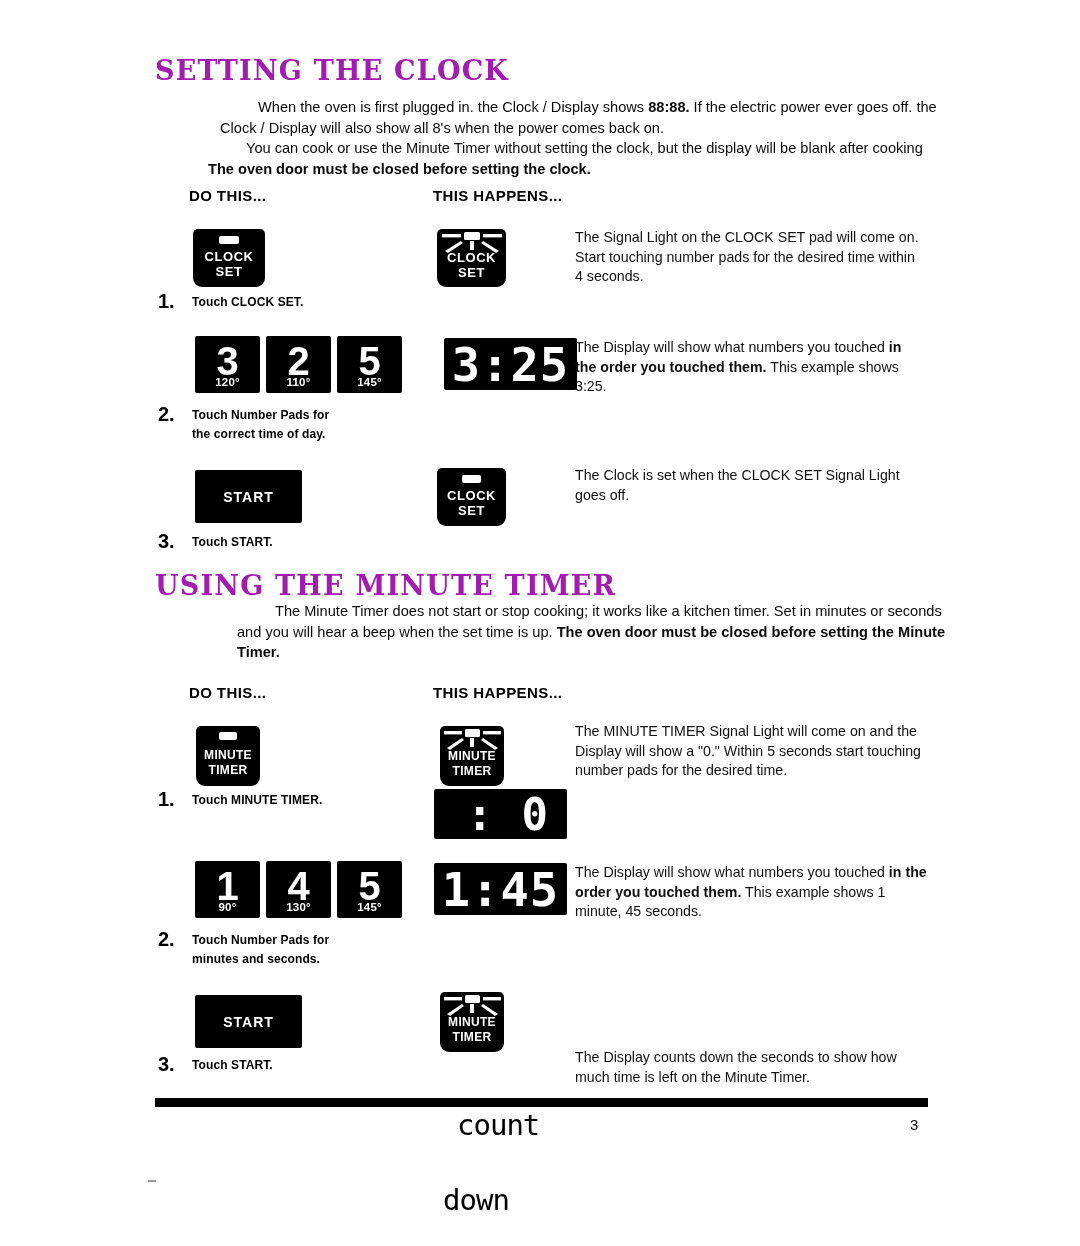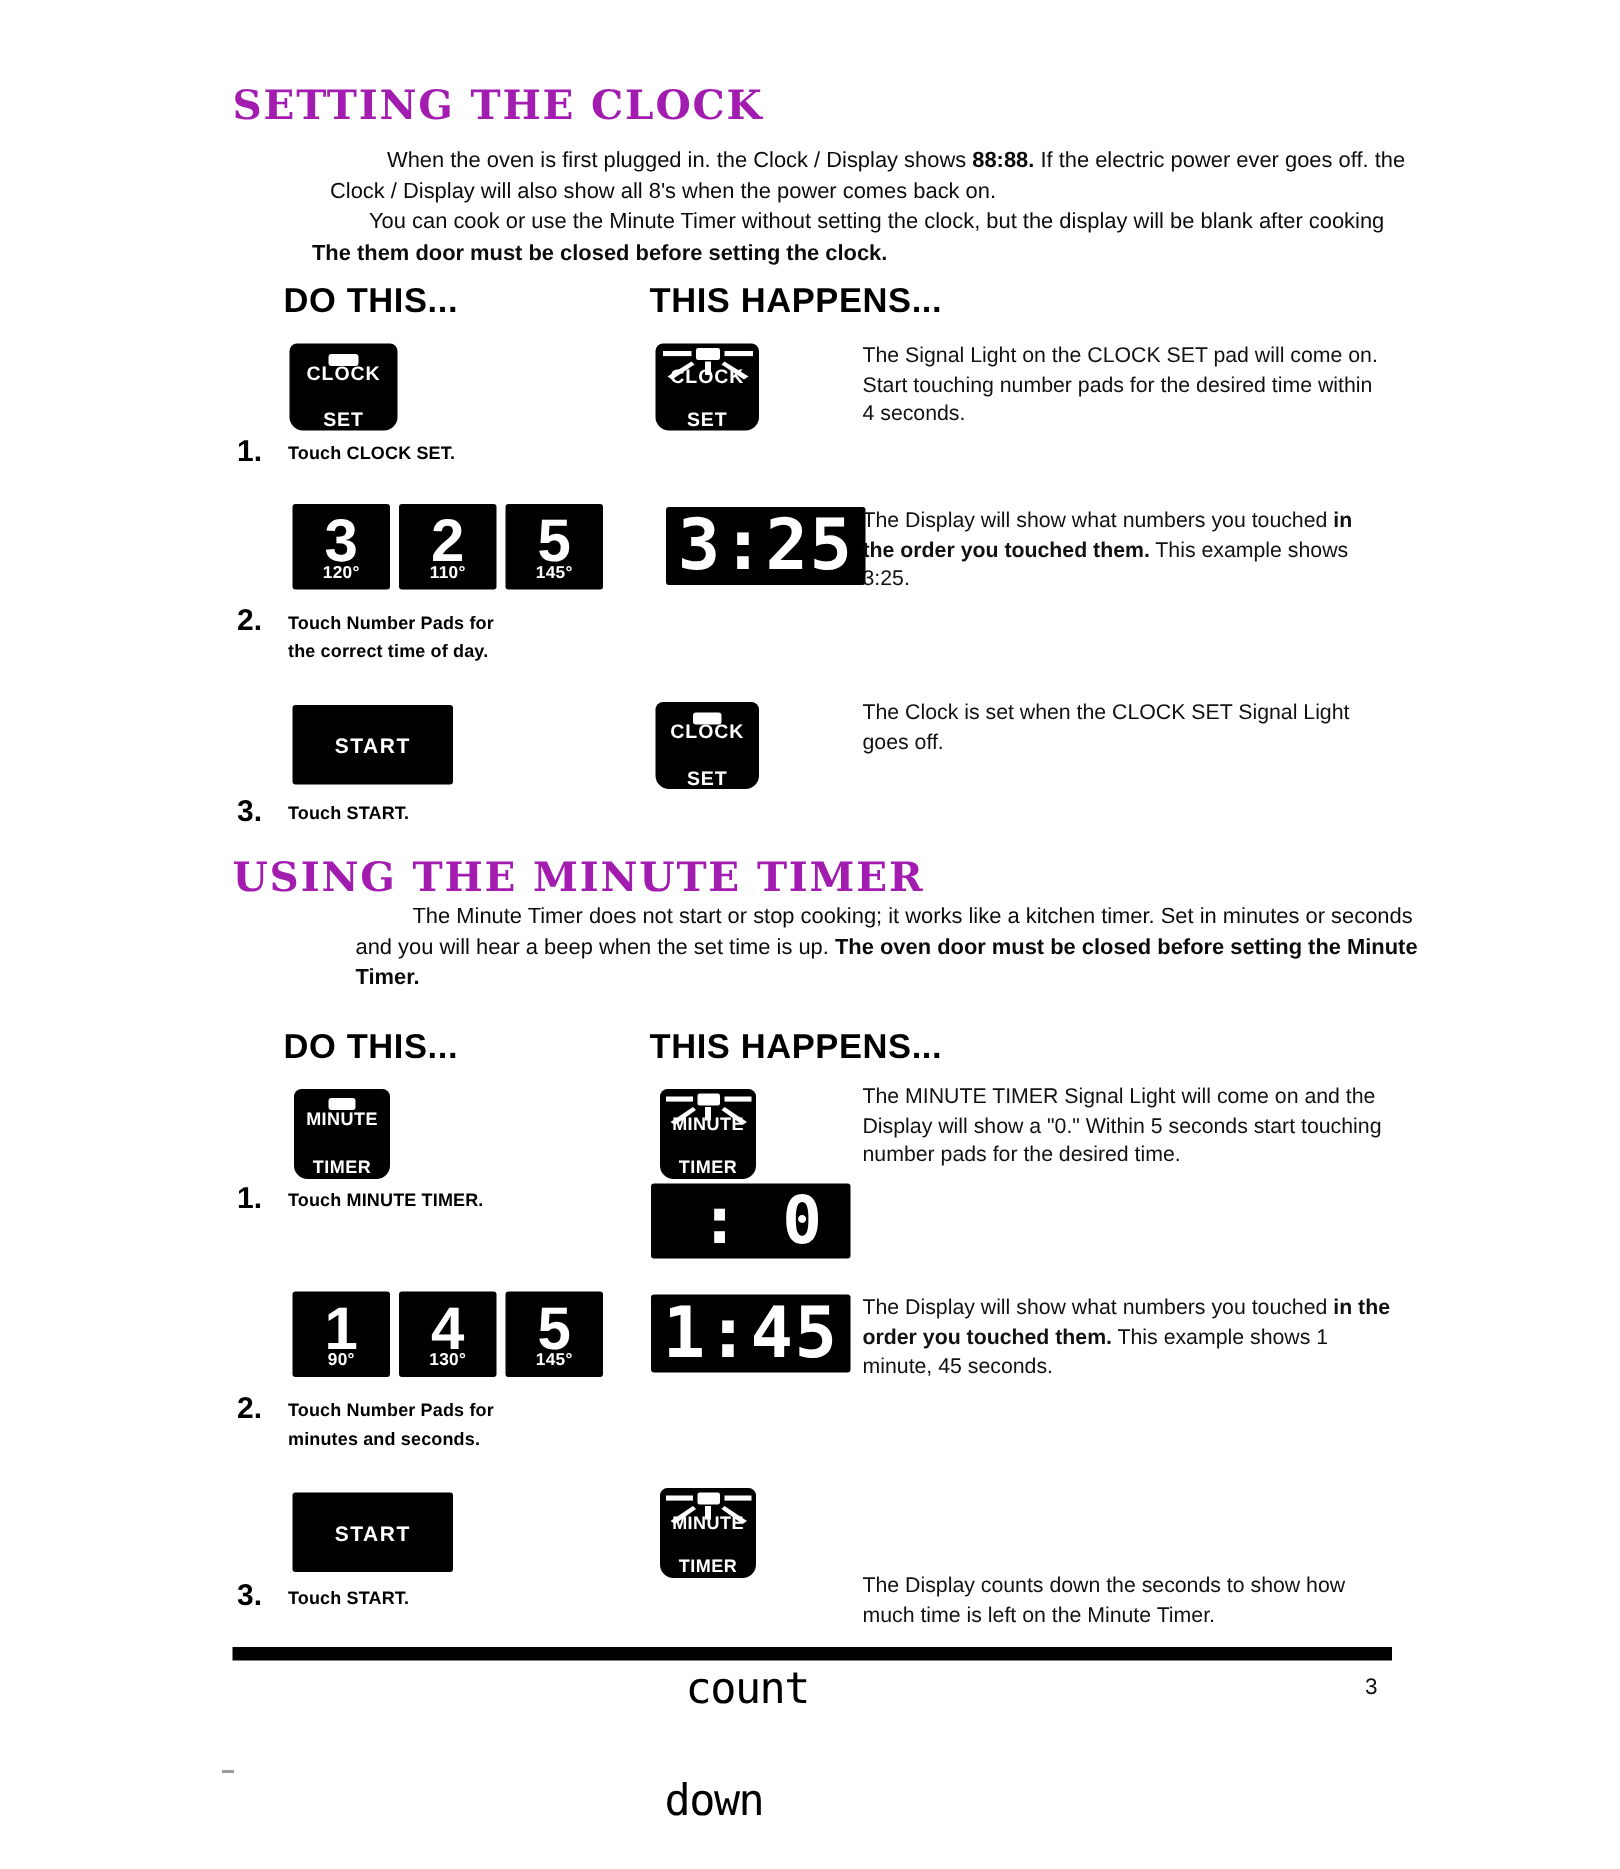--- a/index.html
+++ b/index.html
@@ -42,21 +42,21 @@
     color: #0b0b0b;
     text-indent: 38px;
   }
   .intro .b { font-weight: bold; }
 
   
   .col-head {
     position: absolute;
     font-family: "Liberation Sans", sans-serif;
     font-weight: bold;
-    font-size: 23px;
+    font-size: 15px;
     letter-spacing: 0.4px;
   }
 
   
   .step-num {
     position: absolute;
     font-family: "Liberation Sans", sans-serif;
     font-weight: bold;
     font-size: 20px;
   }
@@ -89,21 +89,20 @@
     align-items: center;
     justify-content: center;
     text-align: center;
     font-family: "Liberation Sans", sans-serif;
     font-weight: bold;
     border-radius: 3px;
   }
   
   .pad-tall {
     border-radius: 5px 5px 9px 9px;
-    justify-content: space-between;
   }
   .pad-word {
     font-size: 13px;
     letter-spacing: 0.6px;
     line-height: 15px;
   }
   .pad-word.small { font-size: 12px; letter-spacing: 0.3px;}
 
   
   .siglight {
@@ -216,21 +215,21 @@
 
 <div class="page">
 
   <div class="section-title" style="left:155px; top:55px;">SETTING THE CLOCK</div>
 
   <div class="intro" style="left:220px; top:97px; width:722px;">
     <span>When the oven is first plugged in. the Clock / Display shows </span><span class="b">88:88.</span><span> If the electric power ever goes off. the Clock / Display will also show all 8's when the power comes back on.</span>
   </div>
 
   <div class="intro" style="left:208px; top:138px; width:722px;">
-    <span>You can cook or use the Minute Timer without setting the clock, but the display will be blank after cooking </span><span class="b">The them door must be closed before setting the clock.</span>
+    <span>You can cook or use the Minute Timer without setting the clock, but the display will be blank after cooking </span><span class="b">The oven door must be closed before setting the clock.</span>
   </div>
 
   <div class="col-head" style="left:189px; top:187px;">DO THIS...</div>
   <div class="col-head" style="left:433px; top:187px;">THIS HAPPENS...</div>
 
   <div class="pad pad-tall" style="left:193px; top:229px; width:72px; height:58px;">
     <div class="siglight" style="left:26px; top:7px; width:20px; height:8px;"></div>
     <div class="pad-word" style="margin-top:12px;">CLOCK</div>
     <div class="pad-word">SET</div>
   </div>

